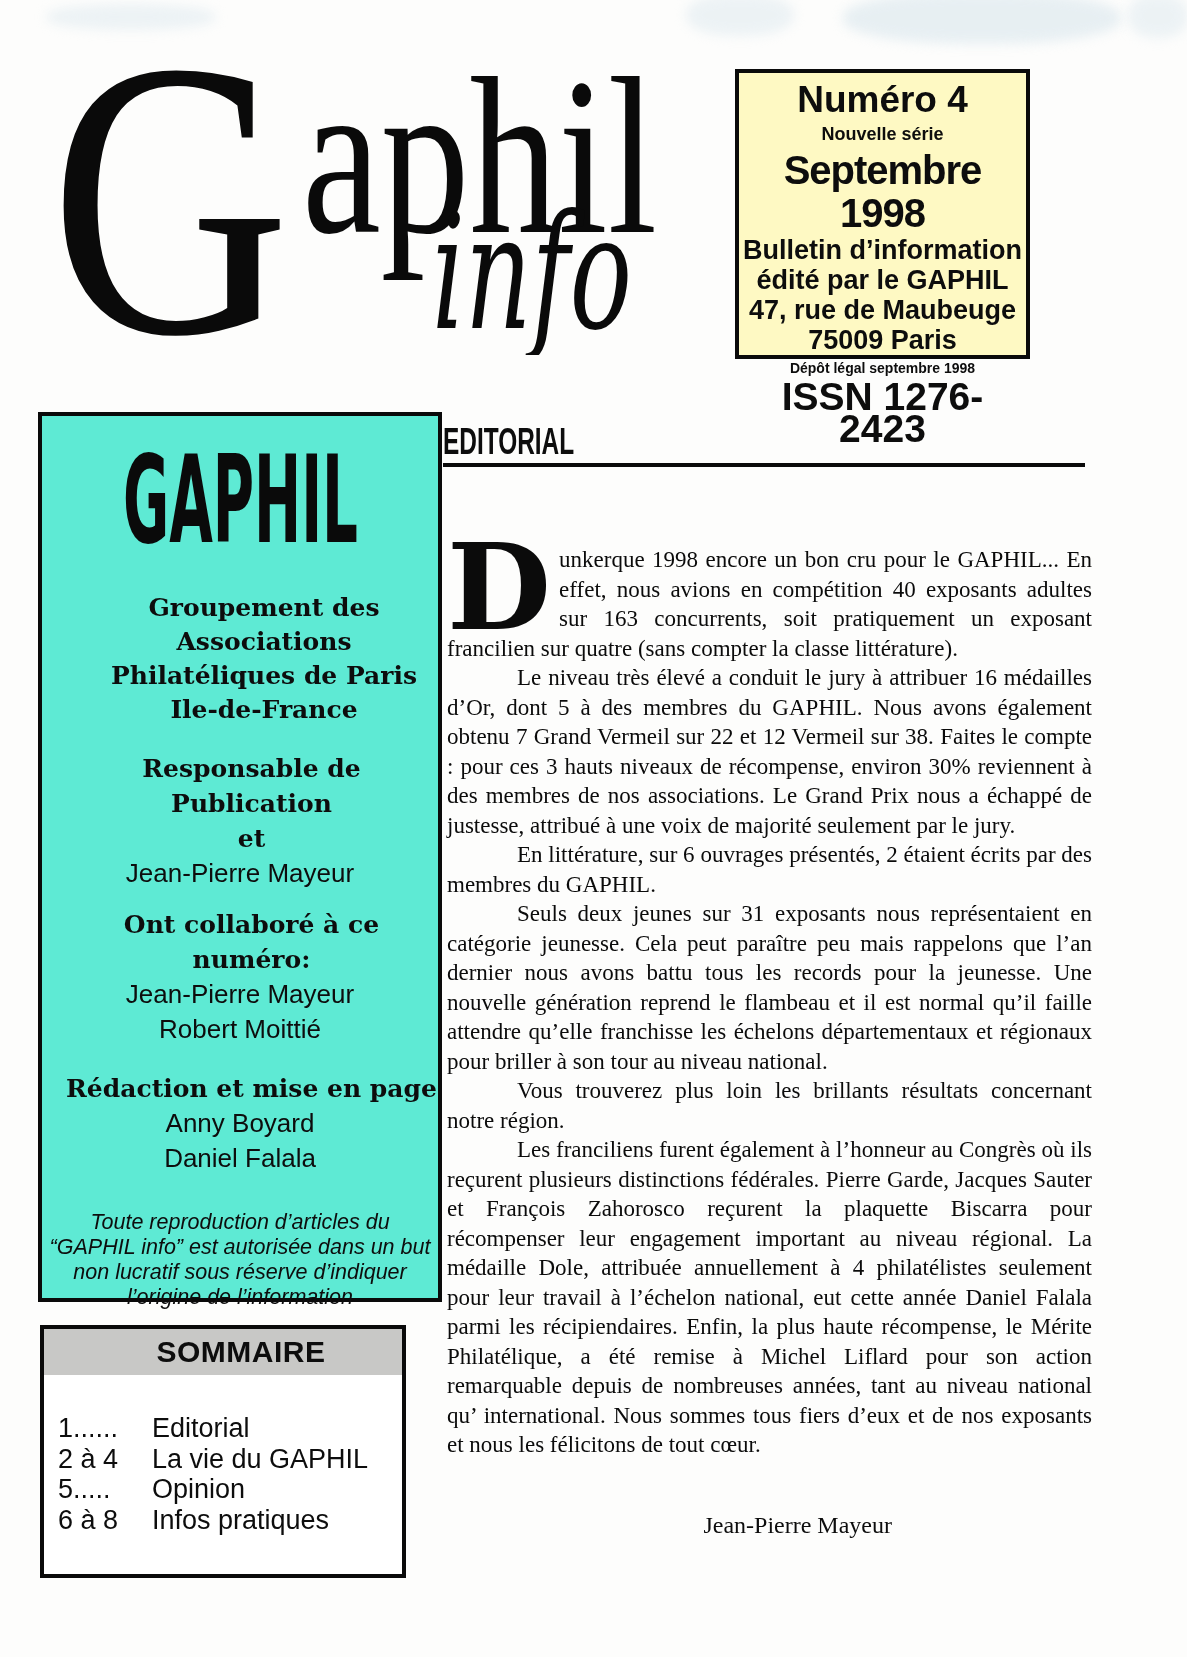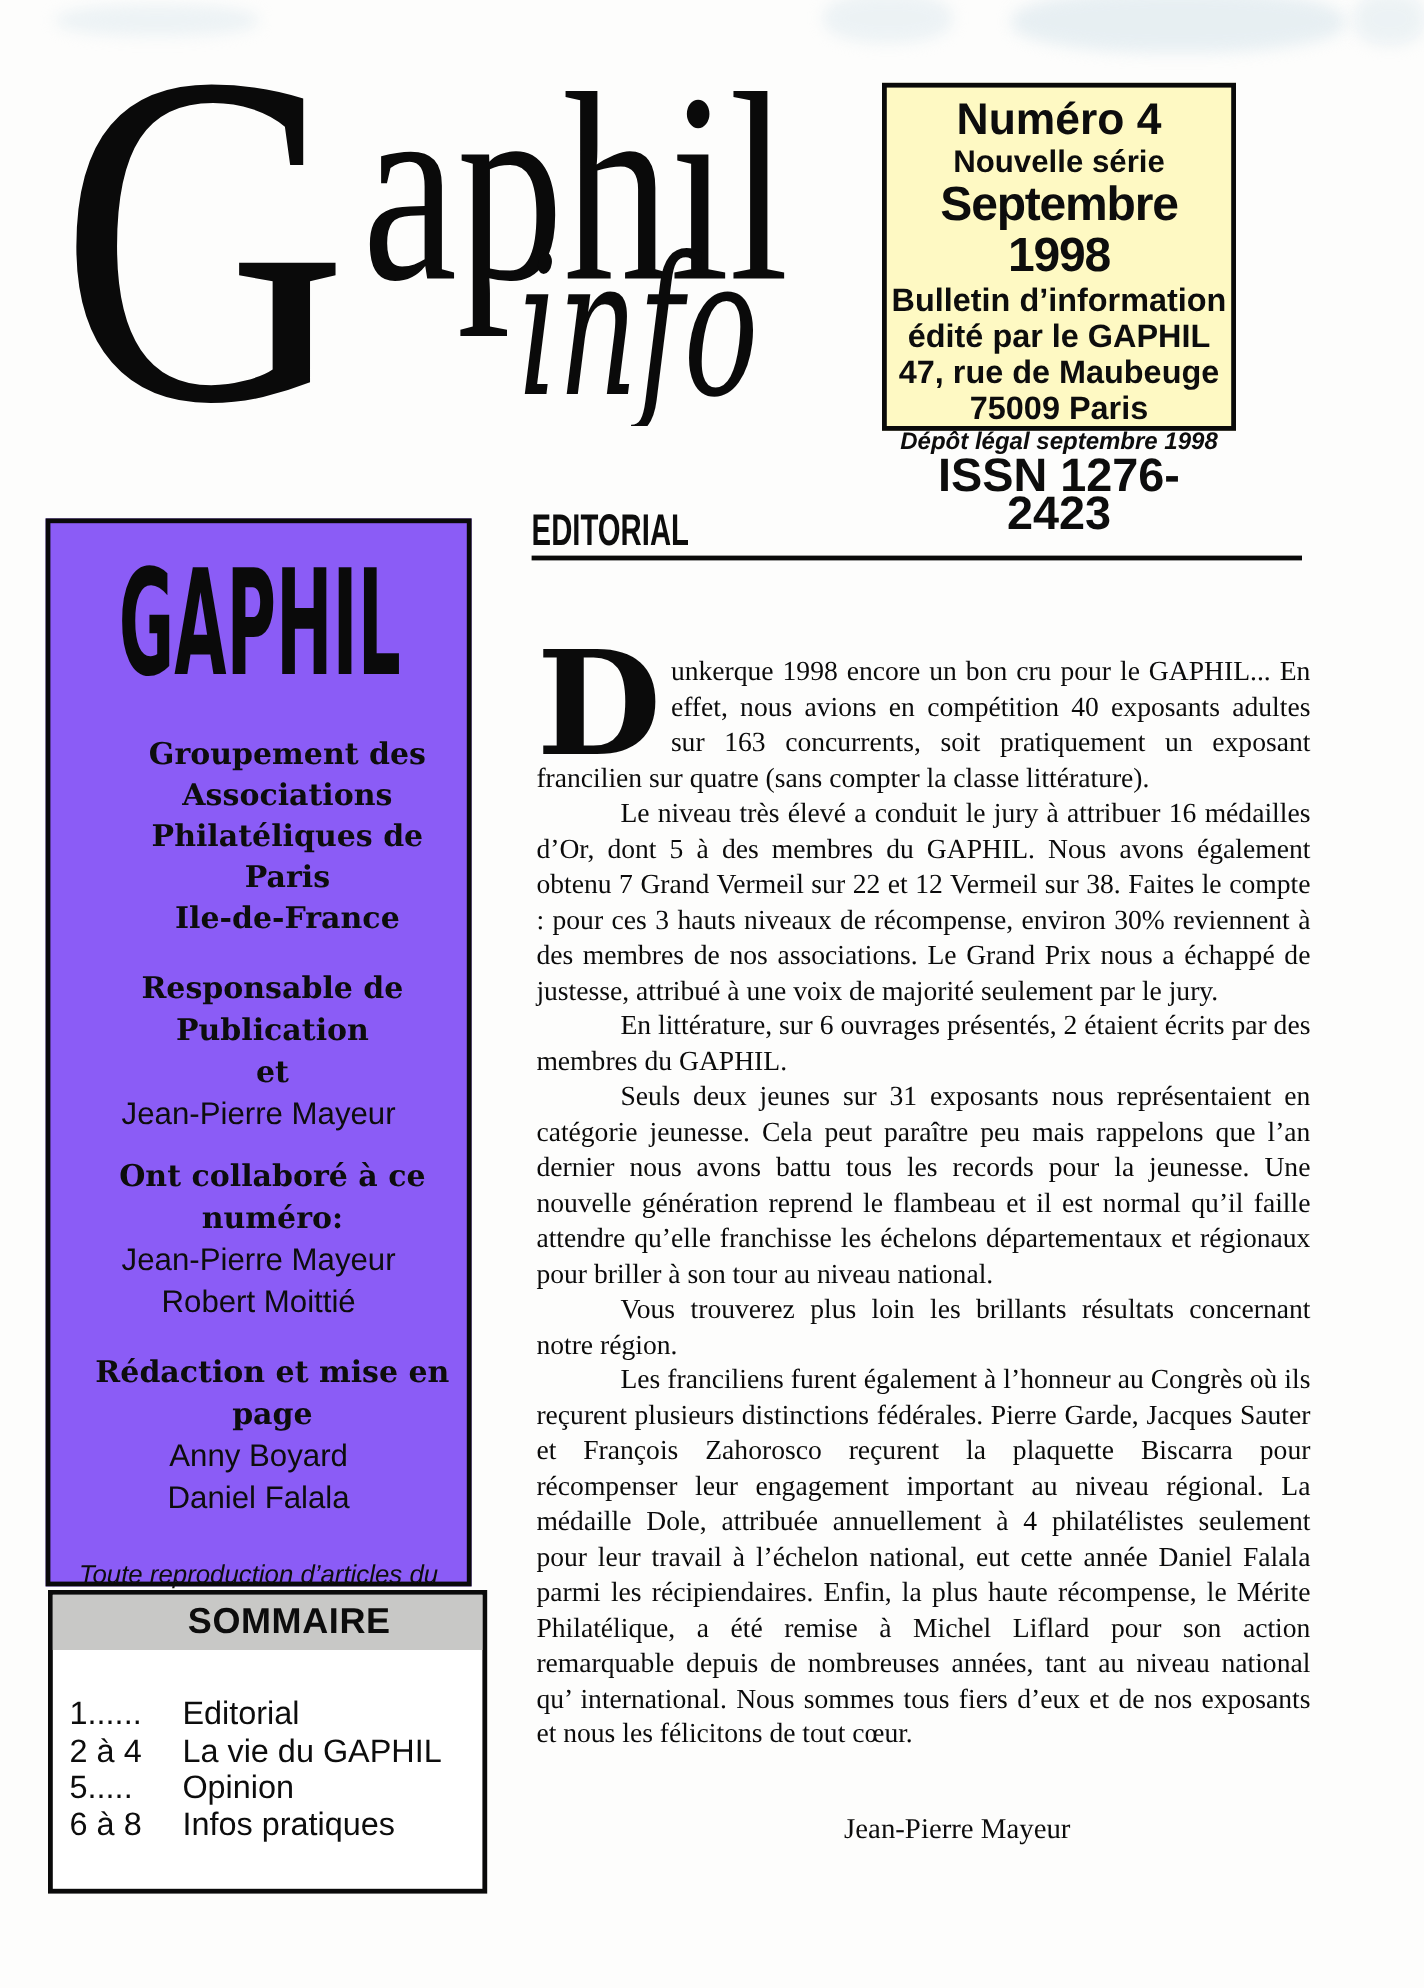--- a/index.html
+++ b/index.html
@@ -14,29 +14,29 @@
   .art4{left:1128px;top:-6px;width:60px;height:44px;}
 
   
   .masthead{position:absolute;left:40px;top:20px;width:640px;height:335px;}
 
   
   .issue-box{position:absolute;left:735px;top:69px;width:295px;height:290px;
              background:#fef9c3;border:4px solid #0a0a0a;box-sizing:border-box;
              text-align:center;font-weight:bold;padding-top:6px;}
   .ib-numero{font-size:37px;line-height:41px;}
-  .ib-series{font-size:26px;line-height:29px;}
+  .ib-series{font-size:18px;line-height:29px;}
   .ib-date{font-size:40px;line-height:43px;letter-spacing:-1px;}
   .ib-l{font-size:27px;line-height:30px;}
-  .ib-depot{font-size:20px;line-height:26px;font-style:italic;}
+  .ib-depot{font-size:14px;line-height:26px;}
   .ib-issn{font-size:39px;line-height:32px;}
 
   
-  .info-box{position:absolute;left:38px;top:432px;width:355px;height:890px;
-            border:4px solid #0a0a0a;box-sizing:border-box;background:#8b5cf6;text-align:center;}
+  .info-box{position:absolute;left:38px;top:412px;width:404px;height:890px;
+            border:4px solid #0a0a0a;box-sizing:border-box;background:#5eead4;text-align:center;}
   .logo-wrap{margin-top:26px;}
   .org{margin-top:30px;font-family:"DejaVu Serif",serif;font-weight:bold;font-size:25px;line-height:34px;padding-left:48px;}
   .blk-title{font-family:"DejaVu Serif",serif;font-weight:bold;font-size:25px;line-height:35px;margin-left:23px;}
   .resp{margin-top:24px;}
   .collab{margin-top:16px;}
   .redac{margin-top:24px;}
   .pname{font-size:26px;line-height:35px;font-family:"Liberation Sans",sans-serif;font-weight:normal;}
   .notice{margin-top:34px;font-style:italic;font-size:21.5px;line-height:25px;padding:0 4px;}
 
   

